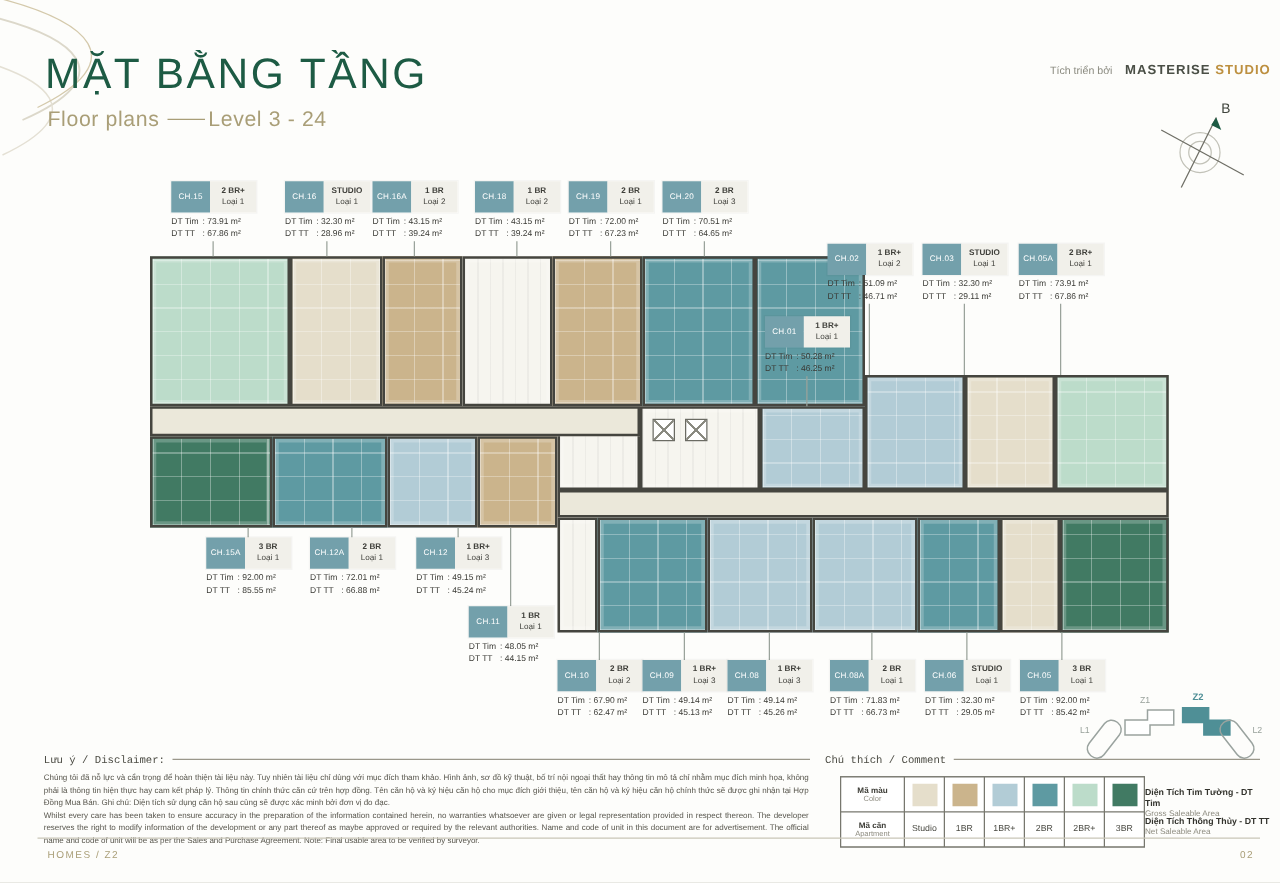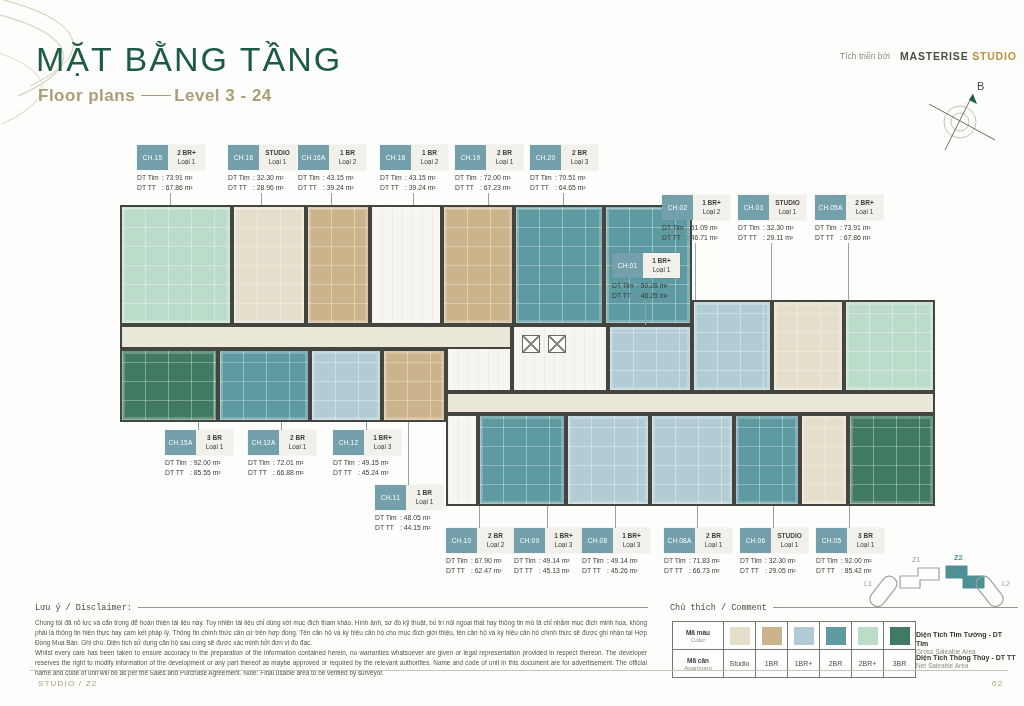--- a/index.html
+++ b/index.html
@@ -2,21 +2,21 @@
 <html style="--green: #1d5b44; --gold: #bd9040; --tan: #a99e77; --chip: #73a0ab;"><head>
 <meta charset="utf-8">
 <style>
   html,body{margin:0;padding:0;background:#d9d9d4;}
   .page{position:relative;width:1024px;height:706px;background:#fdfdfb;margin:0 auto;
         font-family:"Liberation Sans",sans-serif;overflow:hidden;color:#3c3c38;}
   
   .deco{position:absolute;left:0;top:0;}
   .title{position:absolute;left:36px;top:40px;font-size:34px;letter-spacing:2px;
          color:var(--green);font-weight:500;}
-  .subtitle{position:absolute;left:38px;top:86px;font-size:17px;color:var(--tan);letter-spacing:.5px;font-weight:bold;}
+  .subtitle{position:absolute;left:38px;top:86px;font-size:17px;color:var(--tan);letter-spacing:.5px;}
   .subtitle .dash{display:inline-block;width:30px;border-bottom:1px solid var(--tan);vertical-align:middle;margin:0 3px 3px 6px;}
   .brandrow{position:absolute;left:840px;top:48px;width:170px;display:flex;align-items:center;gap:5px;}
   .devby{font-size:8.5px;color:#8b8b80;white-space:nowrap;}
   .brand{font-size:10.5px;font-weight:bold;letter-spacing:.8px;color:#4a4f46;white-space:nowrap;}
   .brand i{font-style:normal;color:var(--gold);}
   .compass{position:absolute;left:915px;top:78px;}
   
   #plan{position:absolute;left:0;top:0;width:1024px;height:706px;}
   .pblock{position:absolute;box-sizing:border-box;border:2px solid #45453f;
      background-image:
@@ -415,21 +415,21 @@
     <rect x="120" y="24" width="15" height="34" rx="7" transform="rotate(-38 128 41)" fill="none" stroke="#9aa39f" stroke-width="1.2"></rect>
   </svg>
 
   <div class="sechead" style="left:35px;top:603px;width:613px;">
     <span>Lưu ý / Disclaimer:</span>
       <span class="fill"></span>
   </div>
   <div class="para" style="top:618px;">Chúng tôi đã nỗ lực và cẩn trọng để hoàn thiện tài liệu này. Tuy nhiên tài liệu chỉ dùng với mục đích tham khảo. Hình ảnh, sơ đồ kỹ thuật, bố trí nội ngoại thất hay thông tin mô tả chỉ nhằm mục đích minh họa, không phải là thông tin hiện thực hay cam kết pháp lý. Thông tin chính thức căn cứ trên hợp đồng. Tên căn hộ và ký hiệu căn hộ cho mục đích giới thiệu, tên căn hộ và ký hiệu căn hộ chính thức sẽ được ghi nhận tại Hợp Đồng Mua Bán. Ghi chú: Diện tích sử dụng căn hộ sau cùng sẽ được xác minh bởi đơn vị đo đạc.</div>
   <div class="para" style="top:648px;">Whilst every care has been taken to ensure accuracy in the preparation of the information contained herein, no warranties whatsoever are given or legal representation provided in respect thereon. The developer reserves the right to modify information of the development or any part thereof as maybe approved or required by the relevant authorities. Name and code of unit in this document are for advertisement. The official name and code of unit will be as per the Sales and Purchase Agreement. Note: Final usable area to be verified by surveyor.</div>
 
-  <div class="sechead" style="left:660px;top:603px;width:348px;margin-left:10px;">
+  <div class="sechead" style="left:660px;top:603px;width:348px;">
     <span>Chú thích / Comment</span>
       <span class="fill"></span>
   </div>
   <div id="legend-table">
       <div class="lcell">
         <b>Mã màu</b>
         <i>Color</i>
       </div>
       <div class="lcell">
         <span class="sw" style="background:#e5decb"></span>
@@ -475,15 +475,15 @@
   <div class="areadef" style="top:630px;">
     <b>Diện Tích Tim Tường - DT Tim</b>
     <span>Gross Saleable Area</span>
   </div>
   <div class="areadef" style="top:653px;">
     <b>Diện Tích Thông Thủy - DT TT</b>
     <span>Net Saleable Area</span>
   </div>
 
   <div class="ruleline"></div>
-  <div class="foot" style="left:38px;">STUDIO / Z2</div>
+  <div class="foot" style="left:38px;">HOMES / Z2</div>
   <div class="foot" style="left:992px;">02</div>
 </div>
 
 </body></html>

